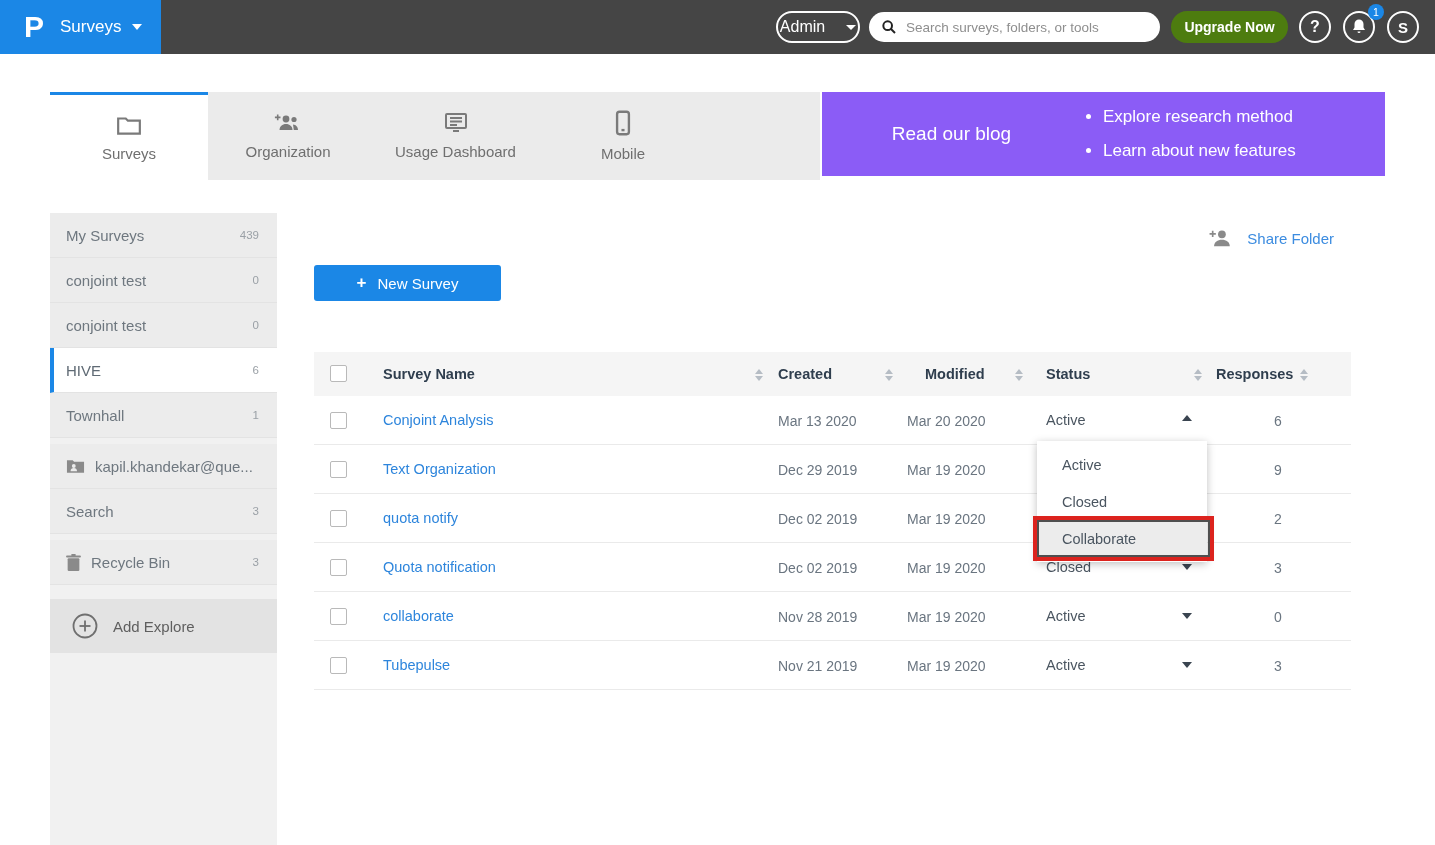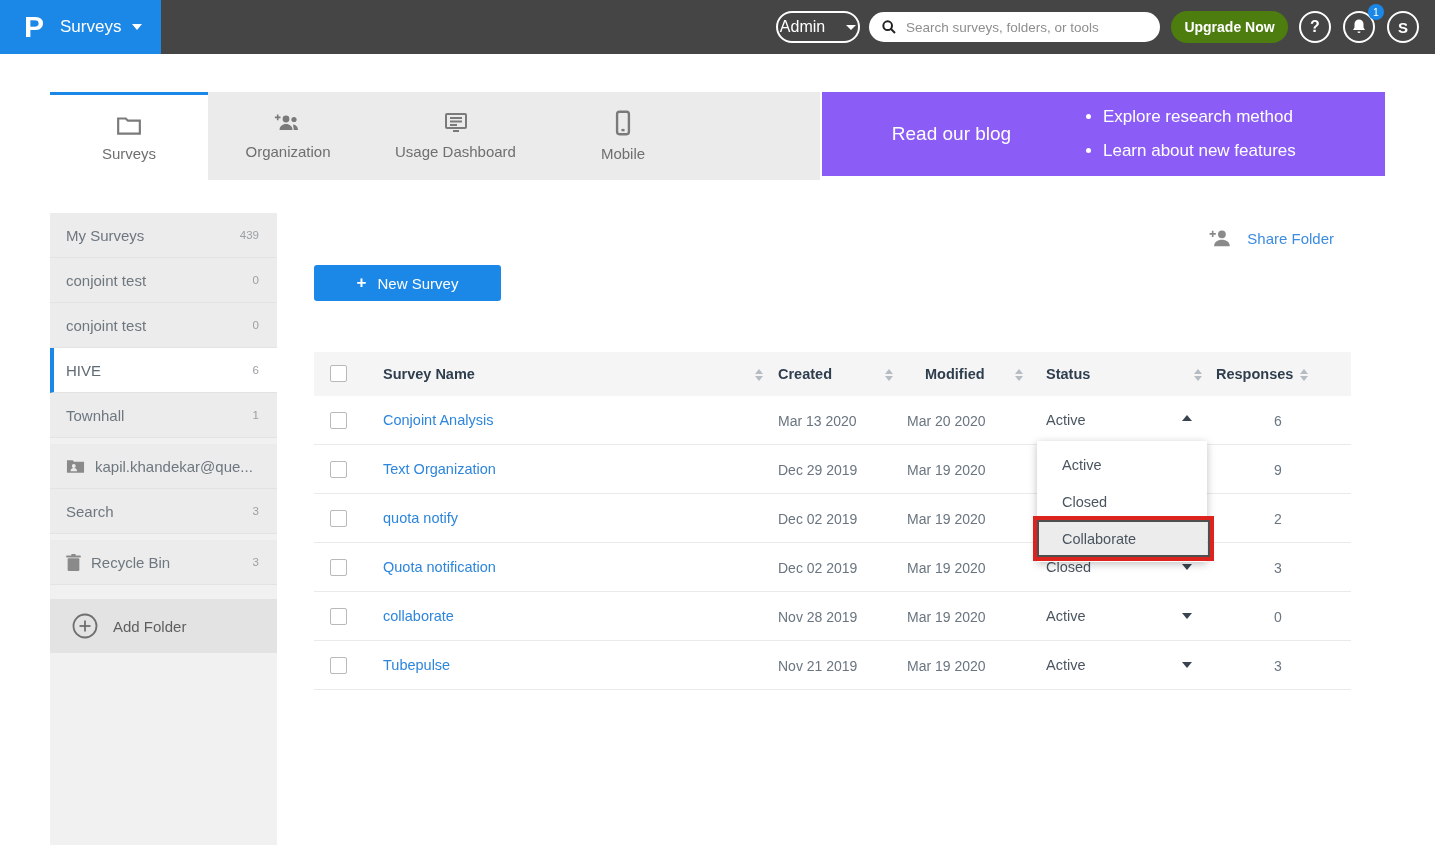--- a/index.html
+++ b/index.html
@@ -243,21 +243,21 @@
       <span>Recycle Bin</span>
       <span class="count">3</span>
     </div>
 
     <div class="add-folder">
       <svg width="26" height="26" viewBox="0 0 26 26" fill="none" stroke="currentColor" stroke-width="1.8">
         <circle cx="13" cy="13" r="11.5"></circle>
         <line x1="13" y1="7.5" x2="13" y2="18.5"></line>
           <line x1="7.5" y1="13" x2="18.5" y2="13"></line>
       </svg>
-      <span>Add Folder</span>
+      <span>Add Explore</span>
     </div>
   </div>
 
   <div class="main">
 
     <div class="share-folder">
       <svg width="24" height="18" viewBox="0 0 26 18" fill="currentColor">
         <circle cx="14" cy="5" r="4.2"></circle>
         <path d="M5.5 18c0-4.6 3.8-7 8.5-7s8.5 2.4 8.5 7z"></path>
         <path d="M7.4 3.6h-2.5V1.1H3.1v2.5H.6v1.8h2.5v2.5h1.8V5.4h2.5z"></path>

